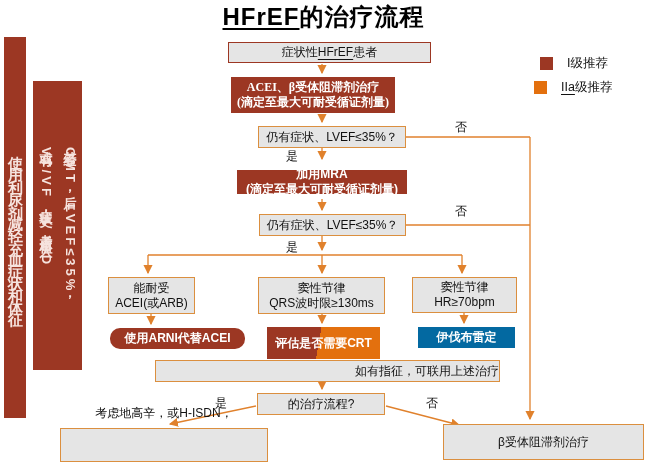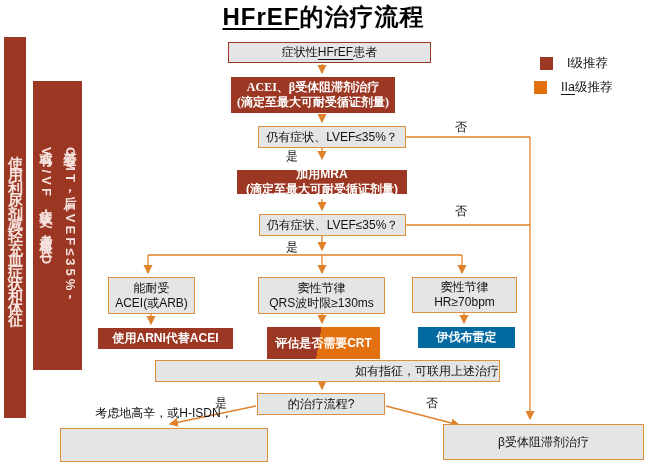--- a/index.html
+++ b/index.html
@@ -119,21 +119,21 @@
   </div>
   <div class="box" style="left:258px;top:277px;width:127px;height:37px;">
     <span>窦性节律</span>
     <span>QRS波时限≥130ms</span>
   </div>
   <div class="box" style="left:412px;top:277px;width:105px;height:36px;">
     <span>窦性节律</span>
     <span>HR≥70bpm</span>
   </div>
 
-  <div class="box redbox" style="left:98px;top:328px;width:135px;height:21px;">
+  <div class="box redbox" style="left:110px;top:328px;width:135px;height:21px;border-radius:10px;">
     <span>使用ARNI代替ACEI</span>
   </div>
   <div class="box splitbox" style="left:267px;top:327px;width:113px;height:32px;">
     <span>评估是否需要CRT</span>
   </div>
   <div class="box orangebox" style="left:418px;top:327px;width:97px;height:21px;">
     <span>伊伐布雷定</span>
   </div>
 
   <div class="box" style="left:155px;top:360px;width:345px;height:22px;align-items:flex-end;">

